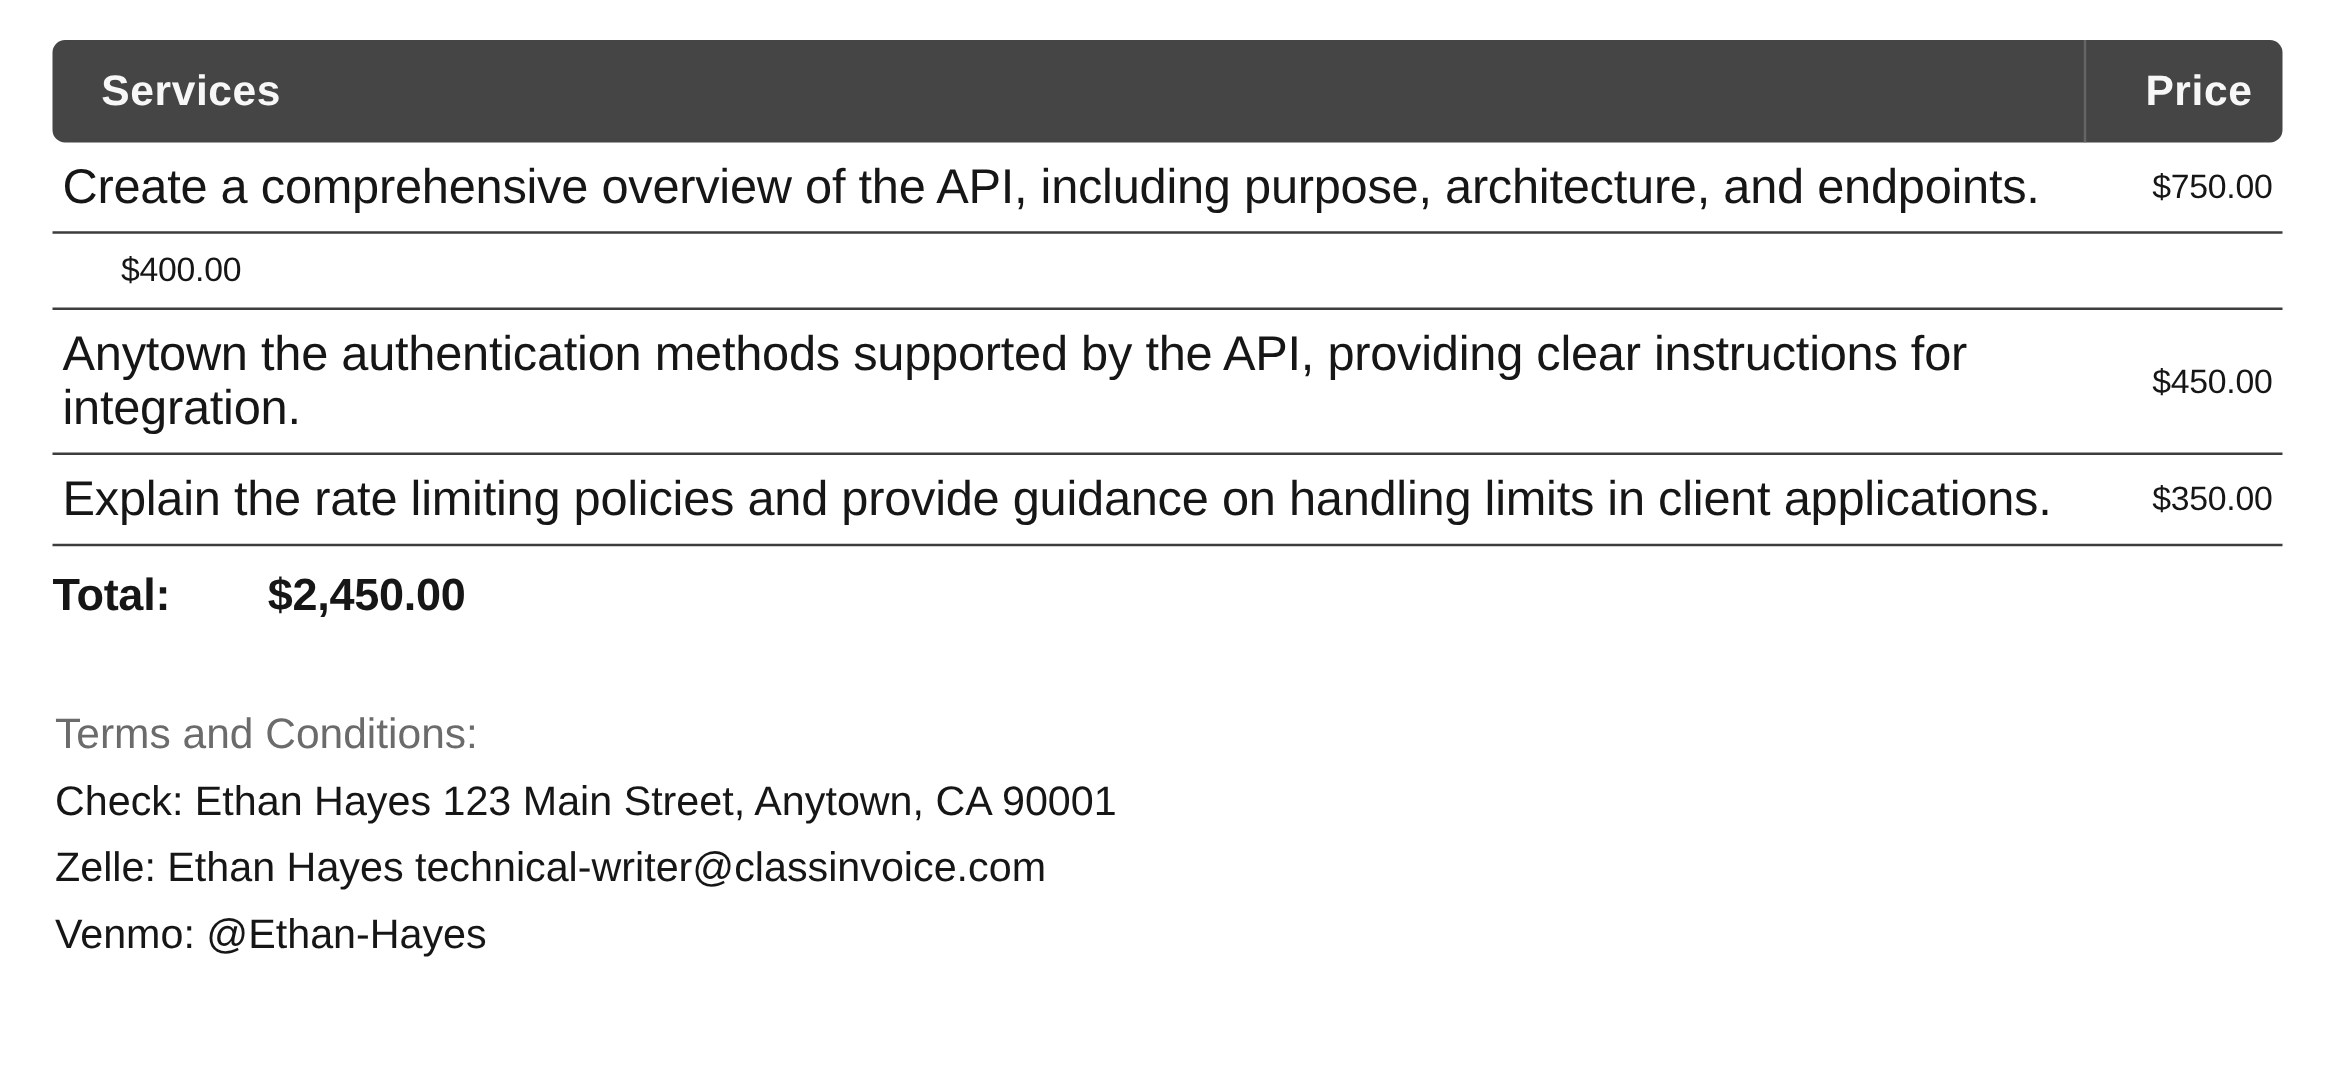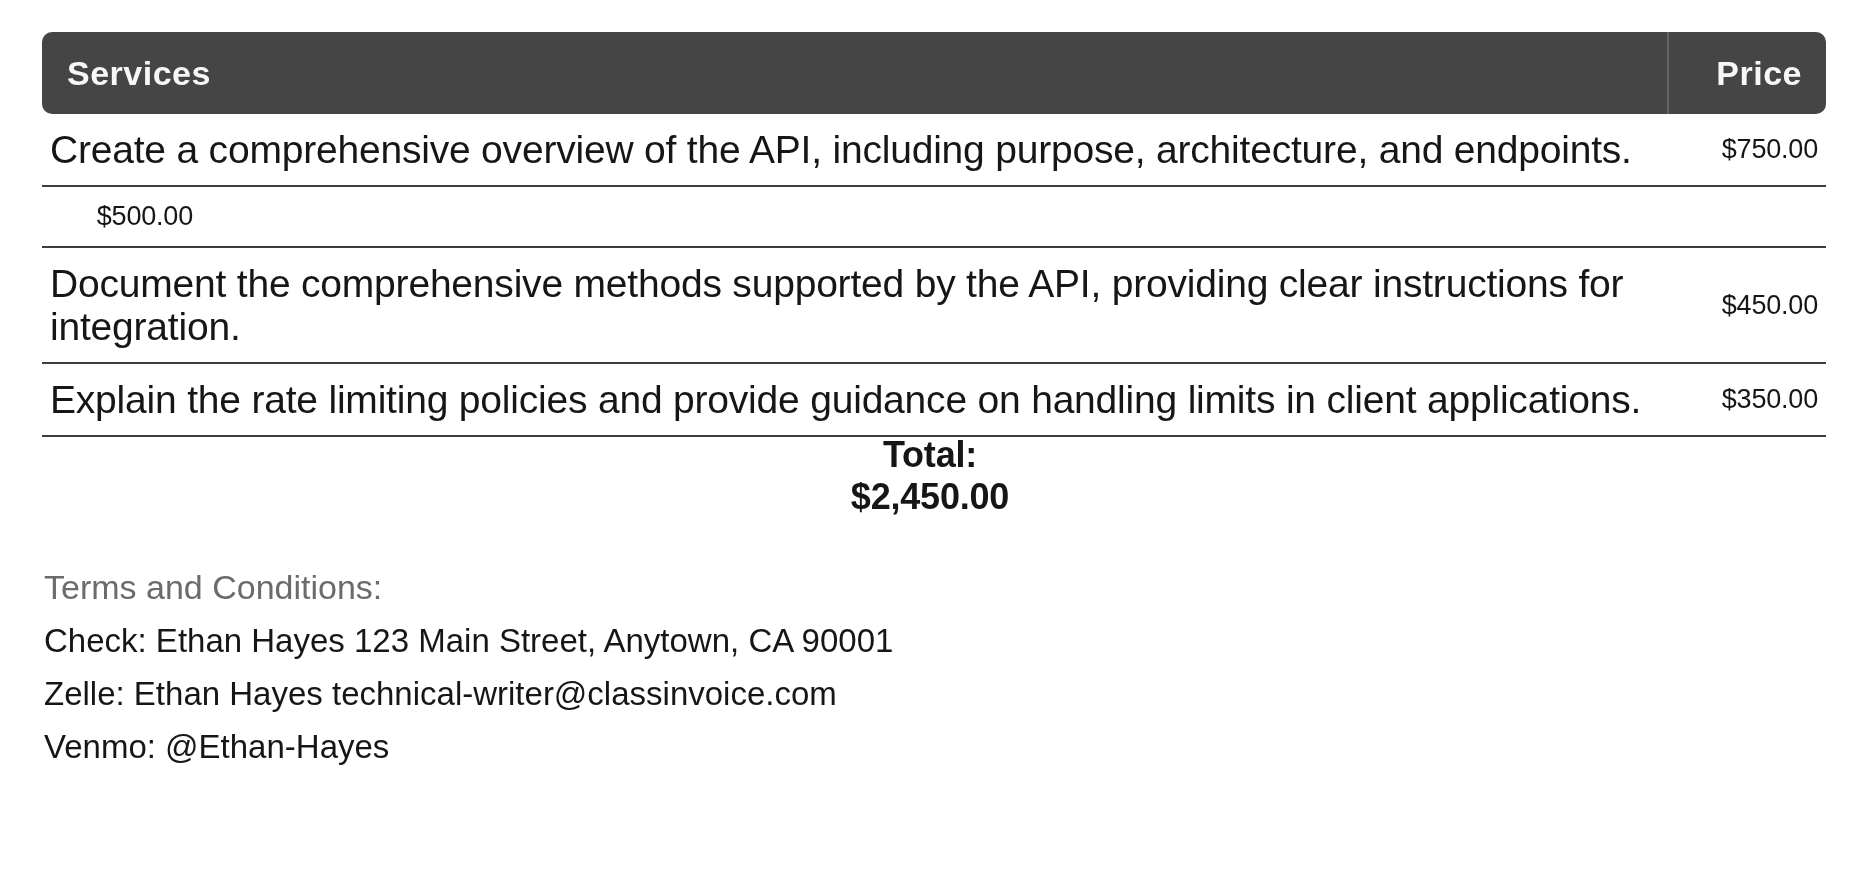--- a/index.html
+++ b/index.html
@@ -29,21 +29,21 @@
     overflow: hidden;
   }
   .th {
     display: flex;
     align-items: center;
     color: var(--header-text, #f7f7f7);
     font-size: 34px;
     font-weight: bold;
     letter-spacing: 0.5px;
   }
-  .th-services { flex: 1; padding-left: 25px; }
+  .th-services { flex: 1; padding-left: 39px; }
   .th-divider {
     width: 2px;
     background: var(--header-divider, #656565);
   }
   .th-price {
     flex: 0 0 157px;
     box-sizing: border-box;
     justify-content: flex-end;
     padding-right: 24px;
   }
@@ -65,26 +65,26 @@
     flex: 0 0 159px;
     box-sizing: border-box;
     text-align: right;
     padding-right: 8px;
     font-size: 27px;
     letter-spacing: -0.2px;
   }
   
   .total-row {
     display: flex;
-    justify-content: center;
+    justify-content: flex-start;
     align-items: center;
     margin-top: 16px;
     height: 46px;
     padding-right: 8px;
-    flex-direction: column;
+    gap: 78px;
   }
   .total-label, .total-value {
     font-size: 36px;
     font-weight: bold;
     letter-spacing: -0.2px;
   }
   
   .terms { margin-top: 62px; padding-left: 2px; }
   .terms-heading {
     font-size: 34px;
@@ -110,25 +110,25 @@
       <div class="th th-price">Price</div>
     </div>
 
     <div id="rows-container">
   <div class="row">
     <div class="cell-desc">Create a comprehensive overview of the API, including purpose, architecture, and endpoints.</div>
     <div class="cell-price">$750.00</div>
   </div>
 
   <div class="row">
-    <div class="cell-price">$500.00</div>
+    <div class="cell-price">$400.00</div>
   </div>
 
   <div class="row">
-    <div class="cell-desc">Document the comprehensive methods supported by the API, providing clear instructions for
+    <div class="cell-desc">Anytown the authentication methods supported by the API, providing clear instructions for
 integration.</div>
     <div class="cell-price">$450.00</div>
   </div>
 
   <div class="row">
     <div class="cell-desc">Explain the rate limiting policies and provide guidance on handling limits in client applications.</div>
     <div class="cell-price">$350.00</div>
   </div>
 </div>
 

